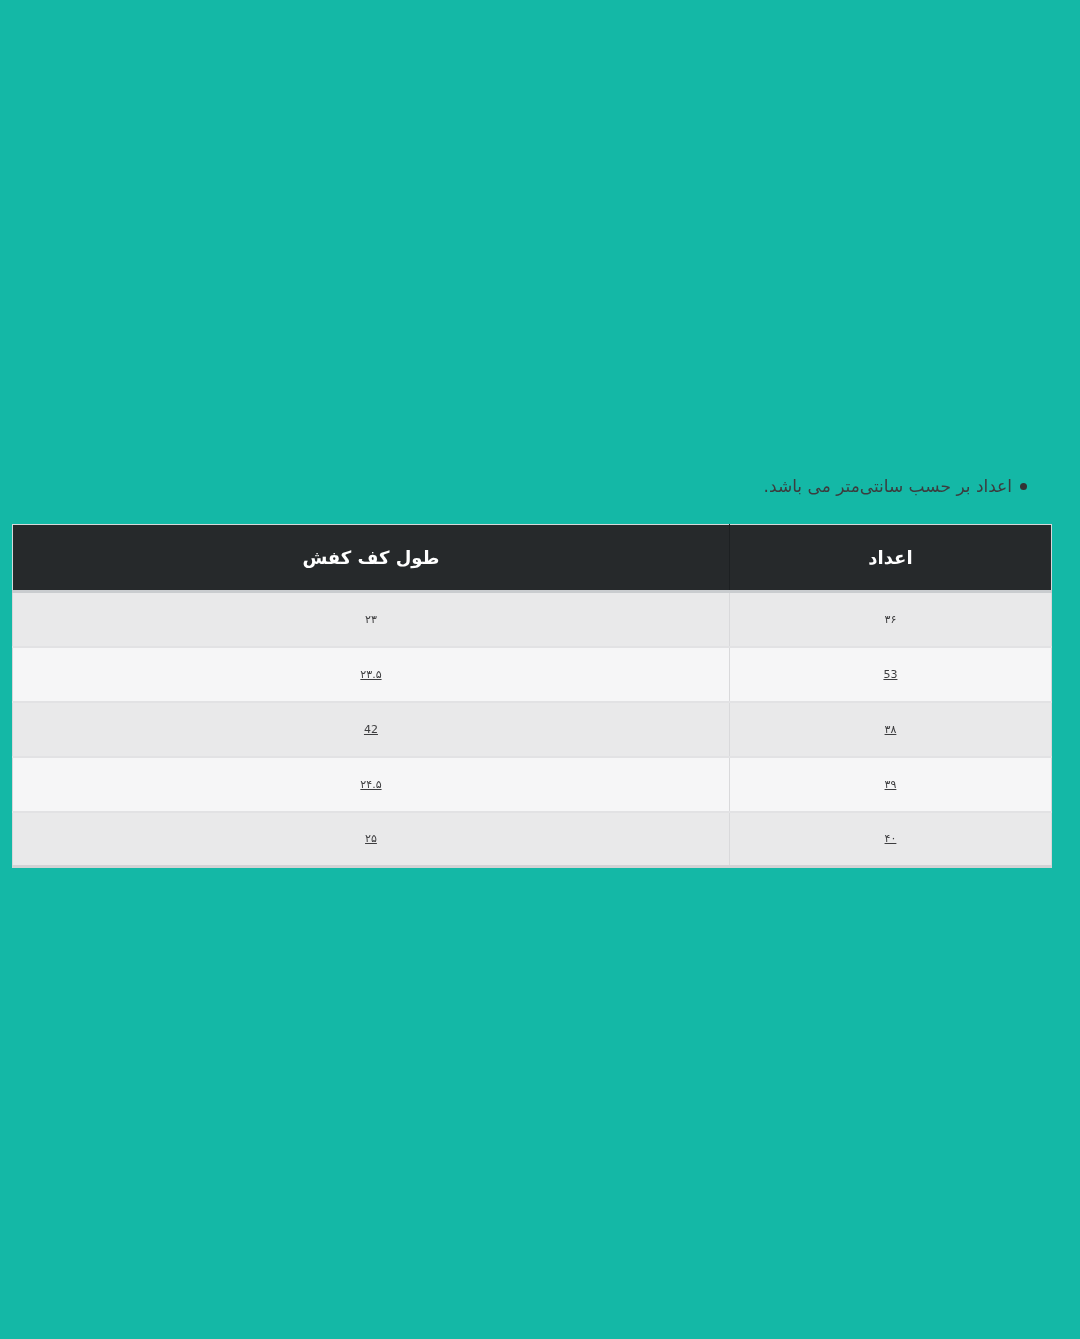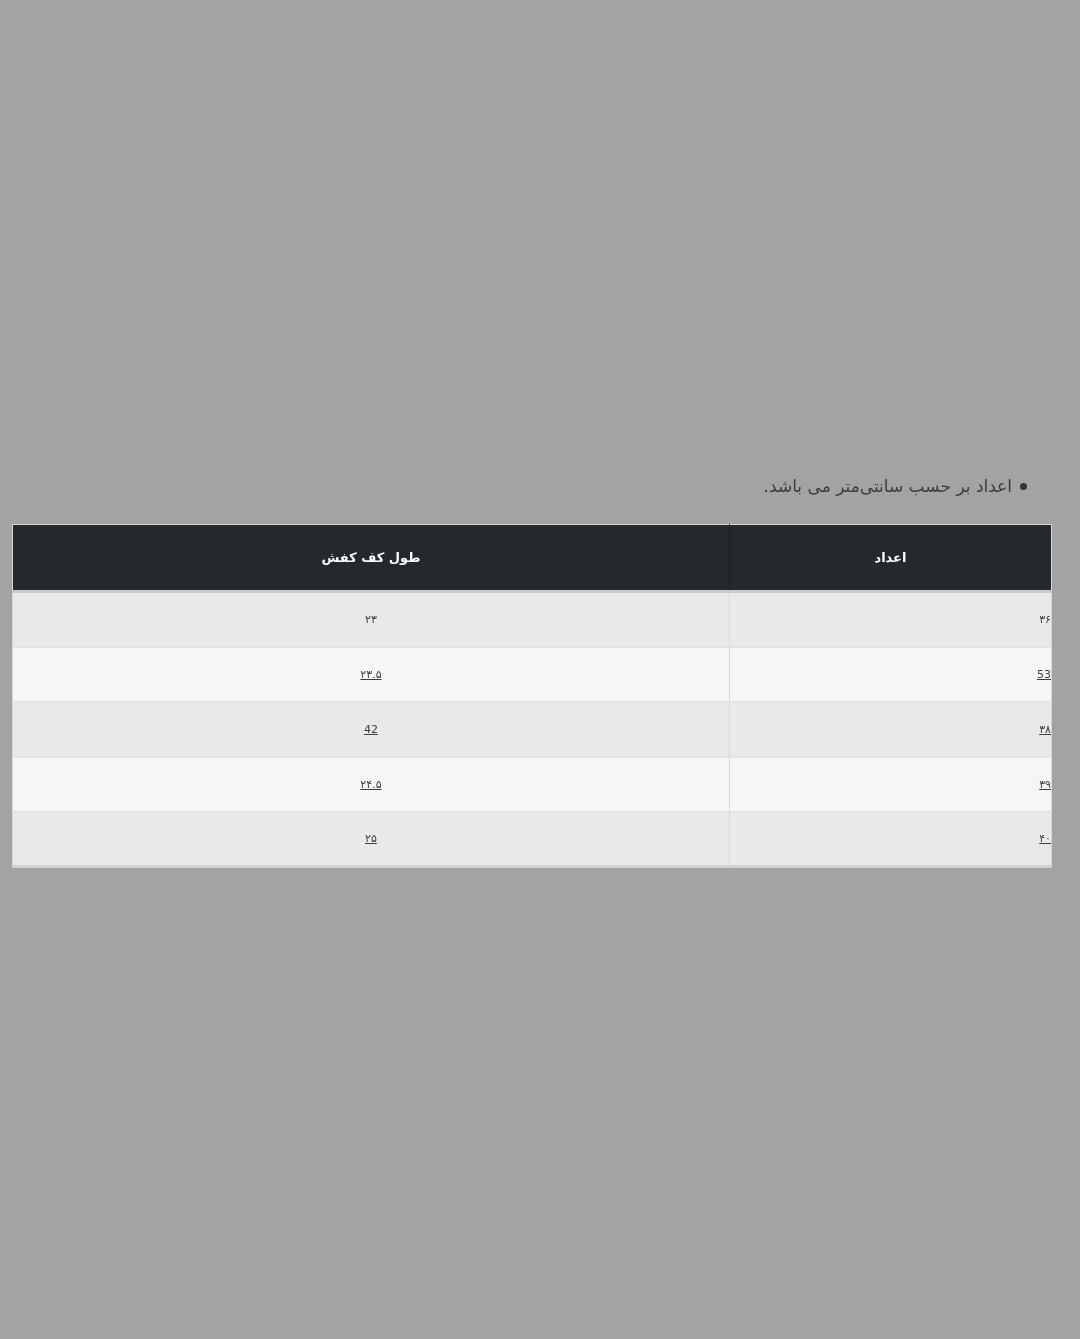--- a/index.html
+++ b/index.html
@@ -1,21 +1,21 @@
 <!DOCTYPE html>
 <html lang="fa" dir="rtl"><head>
 <meta charset="utf-8">
 <style>
   * { margin: 0; padding: 0; box-sizing: border-box; }
   html, body { background: #f4f4f4; }
   .page {
     position: relative;
     width: 1080px;
     height: 1339px;
-    background: #a3a3a3;
+    background: #14b8a6;
     font-family: "DejaVu Sans", sans-serif;
     direction: rtl;
     overflow: hidden;
     margin: 0 auto;
   }
   .content { padding: 0 28px 0 12px; }
 
   
   .note-list { list-style: none; margin-top: 472px; }
   .note-item {
@@ -42,38 +42,38 @@
     margin-top: 24px;
     border-collapse: collapse;
     border: 1px solid #d7d7d9;
     border-bottom: 3px solid #d2d2d4;
     table-layout: fixed;
   }
   .size-table thead th {
     background: #26292b;
     color: #ffffff;
     height: 67px;
-    font-size: 13px;
+    font-size: 18px;
     font-weight: bold;
     text-align: center;
     vertical-align: middle;
     border-bottom: 3px solid #c9cccf;
   }
   .size-table thead th:first-child {
     width: 31%;
     border-left: 1px solid #1d2022;
   }
   .size-table tbody td {
     height: 55px;
     text-align: center;
     vertical-align: middle;
     font-size: 11px;
     color: #3d3d3f;
   }
-  .size-table tbody td:first-child { border-left: 1px solid #d9d9db; text-align: right; }
+  .size-table tbody td:first-child { border-left: 1px solid #d9d9db; }
   .size-table tbody tr:nth-child(odd) td { background: #e9e9ea; }
   .size-table tbody tr:nth-child(even) td { background: #f6f6f7; }
   .size-table tbody tr + tr td { border-top: 2px solid #e2e2e4; text-decoration: underline; }
 </style>
 </head>
 <body>
 
 <div class="page">
   <div class="content">
 

